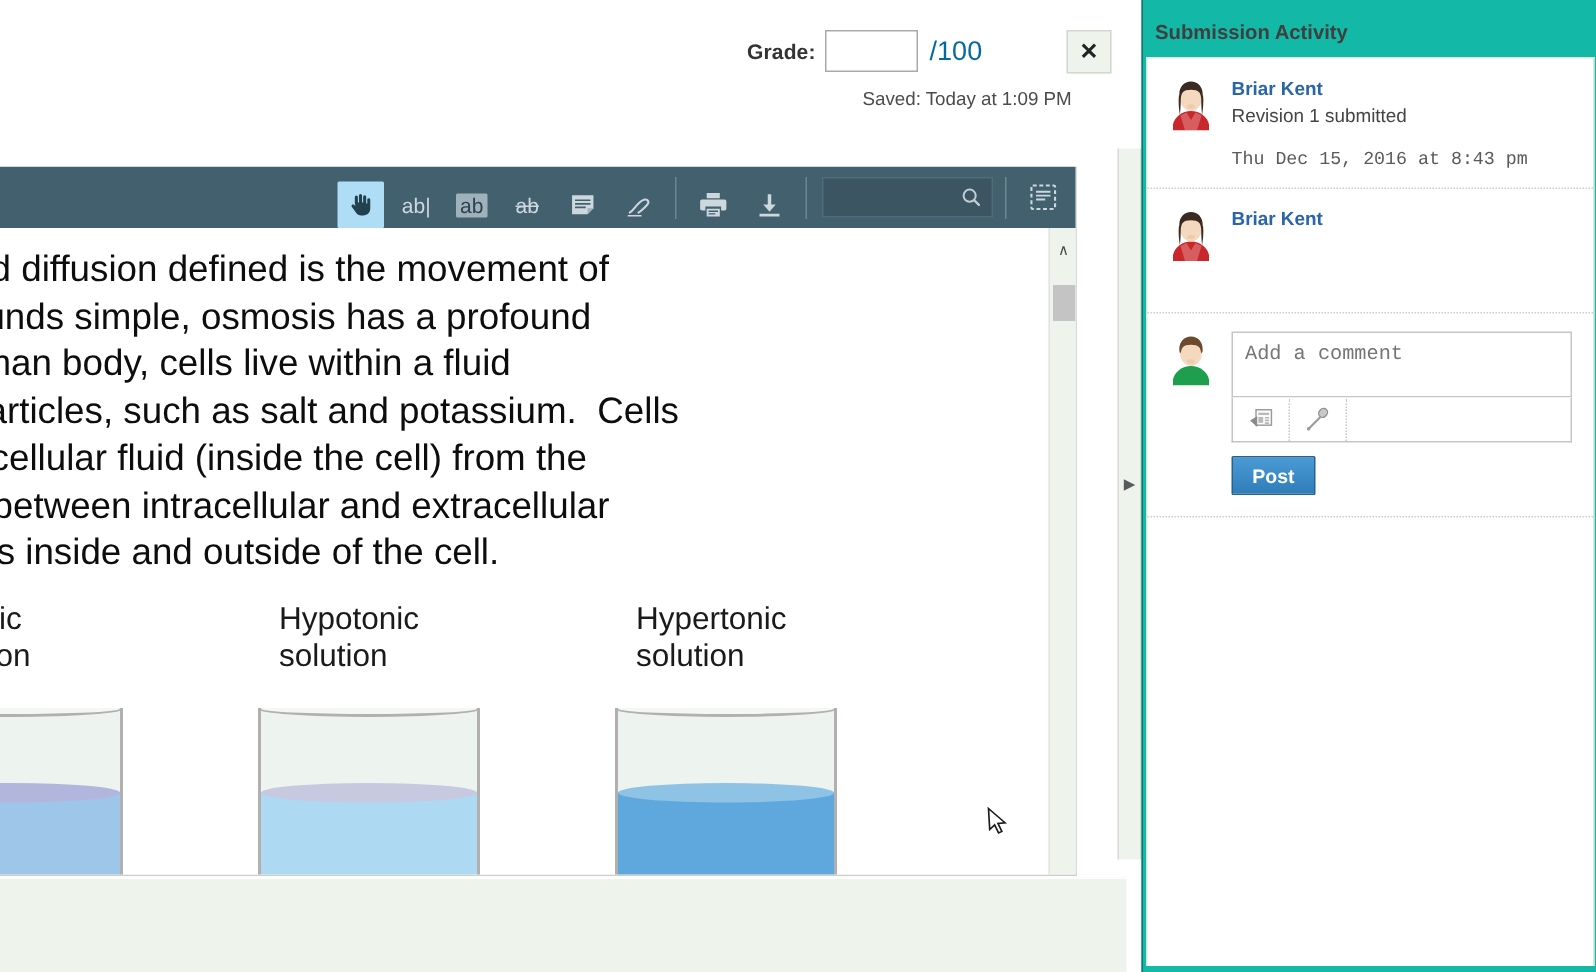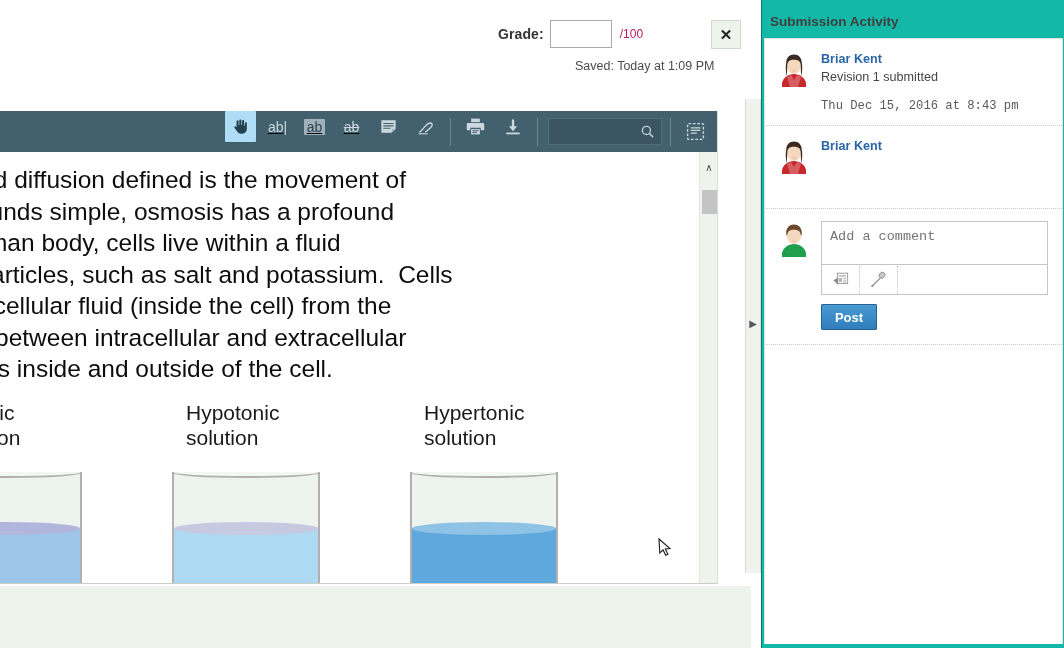--- a/index.html
+++ b/index.html
@@ -34,21 +34,21 @@
     letter-spacing: .1px;
   }
   #grade-input {
     width: 62px; height: 28px;
     border: 1px solid #a9a9a9;
     background: #ffffff;
     font-family: "Liberation Sans", sans-serif;
     font-size: 14px; color: #222; padding: 0 4px;
     outline: none;
   }
-  #grade-max { font-size: 12px; color: #be185d; margin-left: 2px;}
+  #grade-max { font-size: 18px; color: #0369a1; margin-left: 2px;}
   #close-btn {
     position: absolute; left: 711px; top: 8px;
     width: 30px; height: 29px;
     background: #eef4ec;
     border: 1px solid #cfd9cd;
     color: #222; font-size: 15px; font-weight: bold;
     line-height: 27px; text-align: center;
     cursor: pointer; padding: 0;
     font-family: "Liberation Sans", sans-serif;
   }
@@ -67,21 +67,21 @@
     background: #ffffff;
     overflow: hidden;
   }
   #doc-toolbar {
     position: absolute; left: 0; top: 0;
     width: 718px; height: 41px;
     background: #43606f;
     display: flex; align-items: center;
   }
   .tb-spacer { flex: 1 1 auto; }
-  .tb-group { display: flex; align-items: flex-start; height: 41px; text-decoration: underline; }
+  .tb-group { display: flex; align-items: flex-end; height: 41px; }
   .tb-btn {
     width: 31px; height: 31px;
     margin: 0 3px;
     display: flex; align-items: center; justify-content: center;
     cursor: pointer;
     border-radius: 1px;
   }
   .tb-btn.active { background: #aeddf5; }
   .tb-div {
     width: 1px; height: 28px; background: #6c8694;

